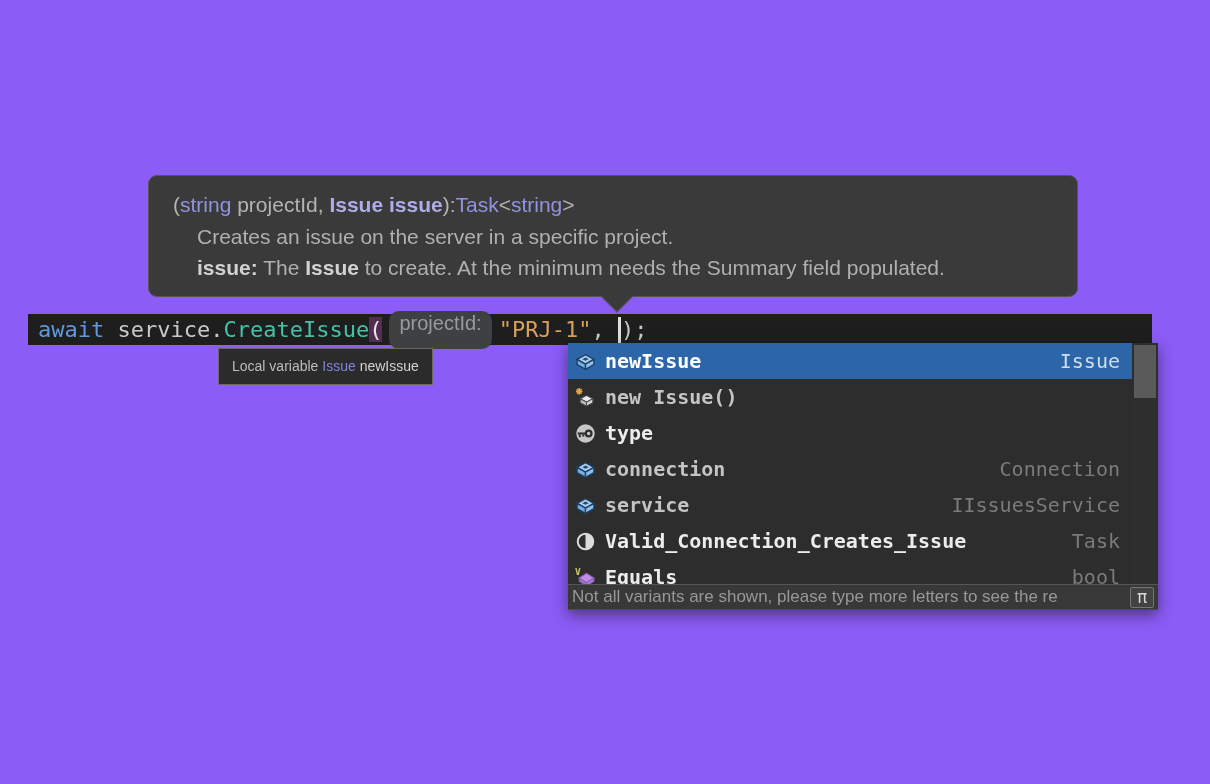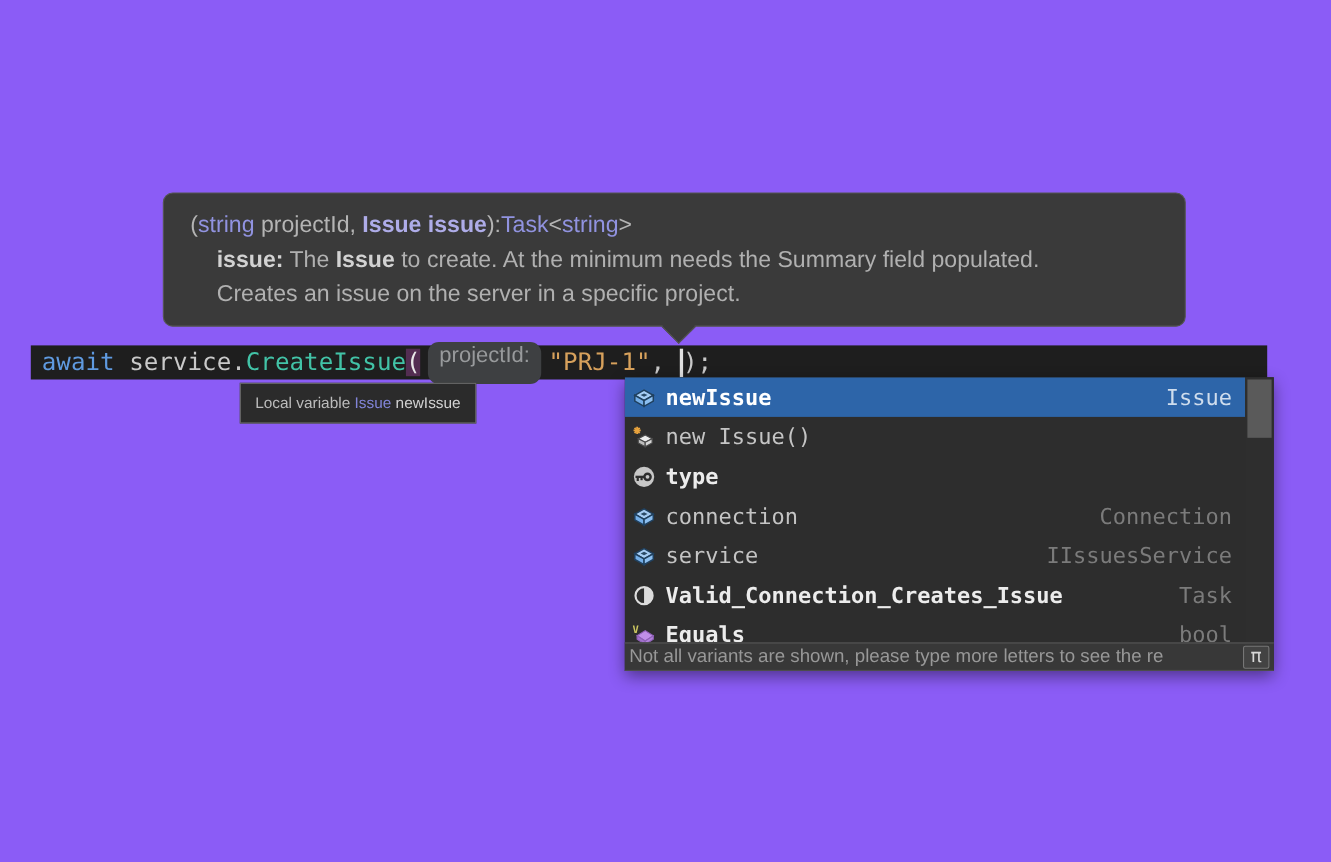--- a/index.html
+++ b/index.html
@@ -55,21 +55,21 @@
   .popup {
     position:absolute; left:568px; top:343px; width:590px; height:267px;
     background:#2d2d2d; z-index:4; box-shadow:0 5px 14px rgba(0,0,0,0.45);
   }
   .list { position:absolute; left:0; top:0; width:564px; height:241px; overflow:hidden; }
   .row {
     display:flex; align-items:center; height:36px; padding:0 12px 0 7px;
     font-family:"DejaVu Sans Mono", monospace; font-size:20px; color:#c4c4c4; cursor:pointer;
   }
   .row .ic { width:21px; height:21px; flex:none; margin-right:9px; display:flex; align-items:center; }
-  .row .lbl { white-space:pre; }
+  .row .lbl { white-space:pre;font-weight:bold; }
   .row .sp { flex:1; }
   .row .typ { color:#7b7b7b; white-space:pre; }
   .row.bold .lbl { font-weight:bold; color:#ececec; }
   .row.selected { background:#2d65a9; }
   .row.selected .lbl { color:#ffffff; }
   .row.selected .typ { color:#cfdded; }
 
   .scrollbar {
     position:absolute; right:0; top:0; width:26px; height:241px; background:#2e2e2e;
   }
@@ -88,22 +88,22 @@
     font-family:"DejaVu Sans Mono", monospace;
   }
 </style>
 </head>
 <body>
 
 <div class="screen">
 
   <div class="doc-tooltip">
     <div class="sig-line"><span class="c-gray">(</span><span class="c-purple">string</span><span class="c-gray"> projectId, </span><span class="c-boldpurple">Issue issue</span><span class="c-gray">):</span><span class="c-purple">Task</span><span class="c-gray">&lt;</span><span class="c-purple">string</span><span class="c-gray">&gt;</span></div>
+    <div class="doc-line">Creates an issue on the server in a specific project.</div>
     <div class="doc-line"><span class="c-boldwhite">issue:</span><span> The </span><span class="c-boldwhite">Issue</span><span> to create. At the minimum needs the Summary field populated.</span></div>
-    <div class="doc-line">Creates an issue on the server in a specific project.</div>
     <div class="doc-notch"></div>
   </div>
 
   <div class="code-strip"><span class="tk-kw">await</span><span class="tk-plain"> </span><span class="tk-plain">service</span><span class="tk-plain">.</span><span class="tk-method">CreateIssue</span><span class="tk-brace">(</span><span class="inlay-hint">projectId:</span><span class="tk-string">"PRJ-1"</span><span class="tk-plain">, </span><span class="caret"></span><span class="tk-plain">);</span></div>
 
   <div class="local-tooltip"><span>Local variable </span><span class="lt-type">Issue</span><span class="lt-name"> newIssue</span></div>
 
   <div class="popup">
     <div class="list">
 

